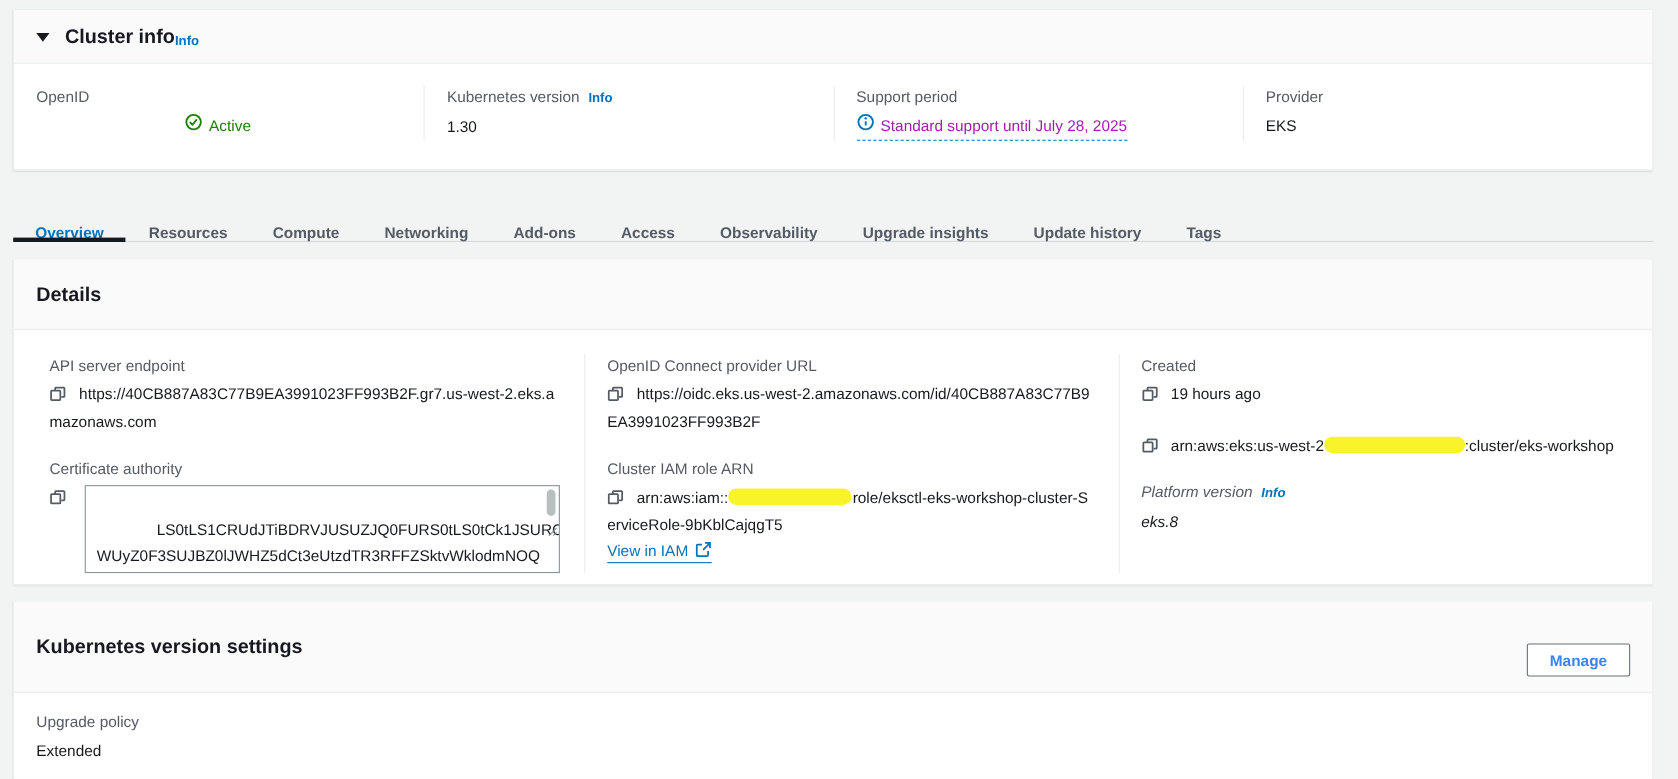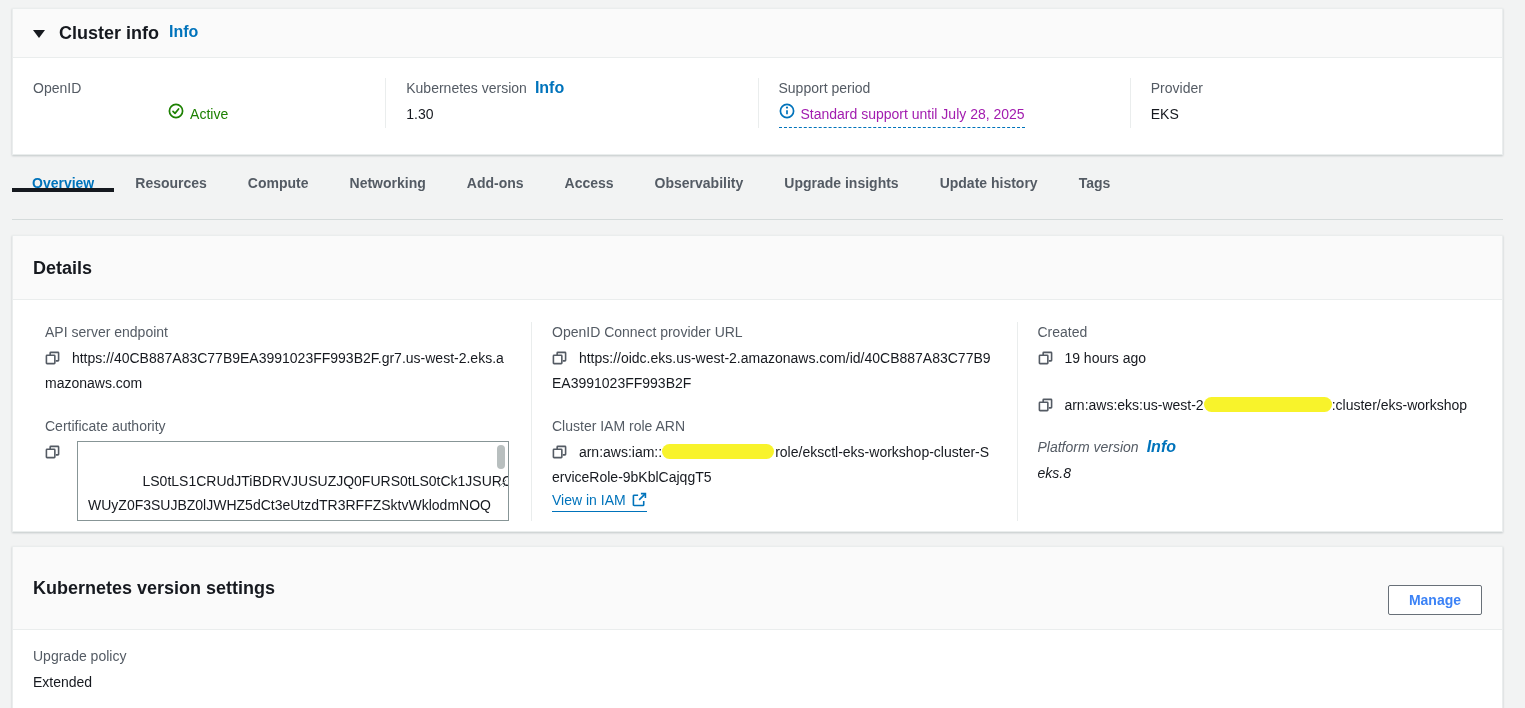--- a/index.html
+++ b/index.html
@@ -22,32 +22,32 @@
   .card-header {
     background:#fafafa;
     border-bottom:1px solid #eaeded;
     display:flex;
     align-items:center;
     justify-content:space-between;
   }
   .card-title { font-size:18px; font-weight:700; color:#16191f; }
 
   .info-link {
-    color:#0073bb; font-size:16px; font-weight:700;
+    color:#0073bb; font-size:12px; font-weight:700;
     text-decoration:none; cursor:pointer;
   }
 
   
   .ci-header { padding:14px 20px 13px 20px; justify-content:flex-start; gap:14px; }
   .caret-down {
     width:0; height:0; cursor:pointer;
     border-left:6px solid transparent; border-right:6px solid transparent;
     border-top:8px solid #16191f;
   }
-  .ci-title-row { display:flex; align-items:flex-start; gap:10px; }
+  .ci-title-row { display:flex; align-items:flex-end; }
 
   .col-grid { display:grid; padding:20px 0 26px 0; }
   .cols-4 { grid-template-columns:1fr 1fr 1fr 1fr; }
   .cols-3 { grid-template-columns:1fr 1fr 1fr; }
   .col { padding:0 22px 0 20px; }
   .col + .col { border-left:1px solid #eaeded; }
 
   .field-label { color:#545b64; line-height:20px; margin-bottom:5px; white-space:nowrap; }
   .field-label .info-link { margin-left:8px; }
   .field-value { color:#16191f; line-height:22px; word-break:break-all;justify-content:center; }
@@ -55,21 +55,21 @@
   .status-green { color:#1d8102; display:flex; align-items:center; gap:6px; }
 
   .support-link {
     color:#a21caf; cursor:pointer; display:inline-flex; align-items:center; gap:6px;
     border-bottom:1px dashed #0073bb; padding-bottom:2px;
   }
 
   
   .tabs {
     margin-top:20px;
-    display:flex; align-items:flex-start;
+    display:flex; align-items:flex-end;
     border-bottom:1px solid #d5dbdb;
     height:45px;
   }
   .tab {
     display:flex; align-items:center;
     padding:0 20px;
     font-weight:700; color:#545b64;
     cursor:pointer; position:relative; white-space:nowrap;
   }
   .tab-sep { width:1px; background:#aab7b8; margin:10px 0; }

